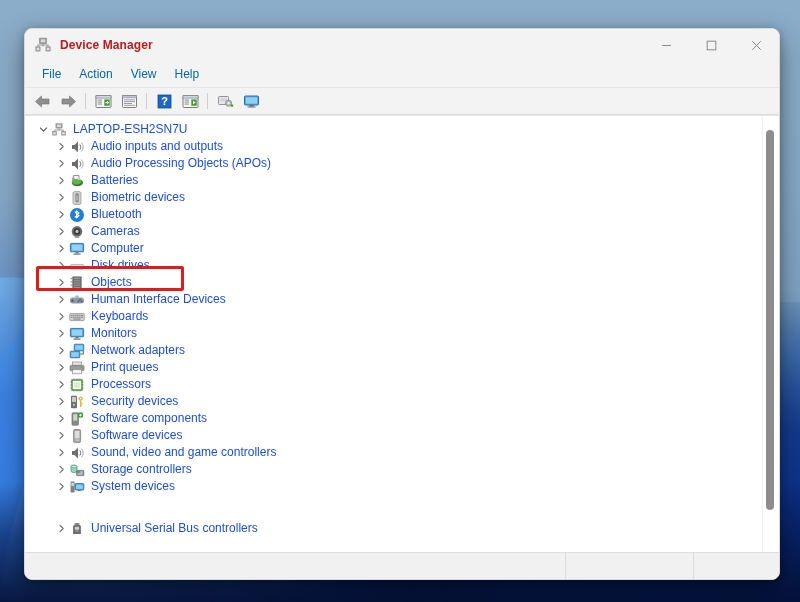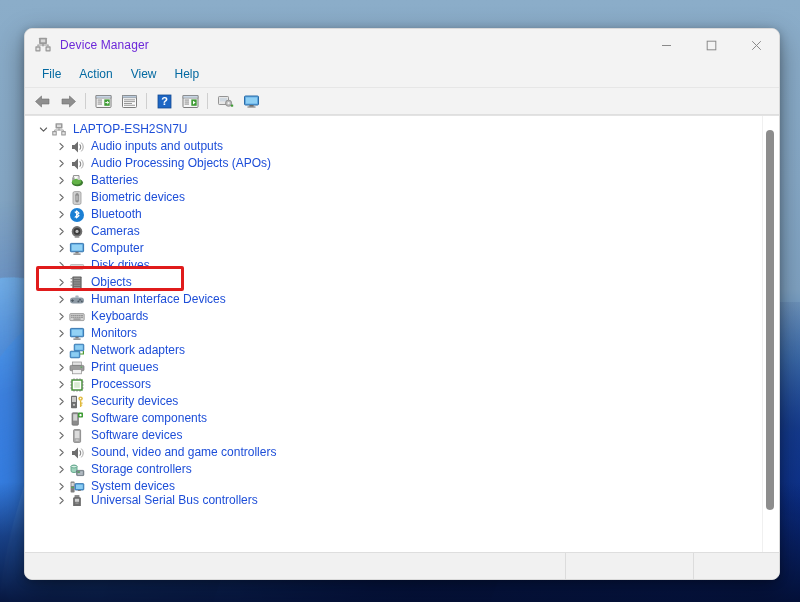--- a/index.html
+++ b/index.html
@@ -98,23 +98,24 @@
   }
   .title-icon {
     width: 18px; height: 18px;
     margin-left: 9px;
     margin-right: 8px;
     flex: 0 0 18px;
     display: block;
   }
   .title-text {
     font-size: 12px;
-    color: #6d28d9;
+    color: #b91c1c;
     letter-spacing: .1px;
     white-space: nowrap;
+    font-weight: bold;
   }
   .wincontrols {
     position: absolute;
     right: 0; top: 0;
     height: 32px;
     display: flex;
   }
   .wc {
     width: 45px; height: 32px;
     display: flex; align-items: center; justify-content: center;
@@ -193,21 +194,21 @@
     font-size: 9px;
   }
   .node .nicon {
     width: 16px; height: 16px;
     flex: 0 0 16px;
     margin-right: 6px;
     display: block;
   }
   .node.root { padding-left: 10px; }
   .node.child { padding-left: 28px; }
-  .node.last-partial { height: 11px; overflow: hidden; line-height: 17px; }
+  .node.last-partial { height: 11px; overflow: hidden; line-height: 17px; margin-top: 28px; }
 
   
   .vscroll {
     flex: 0 0 16px;
     width: 16px;
     background: #ffffff;
     position: relative;
     border-left: 1px solid #f0f0f0;
   }
   .vthumb {

